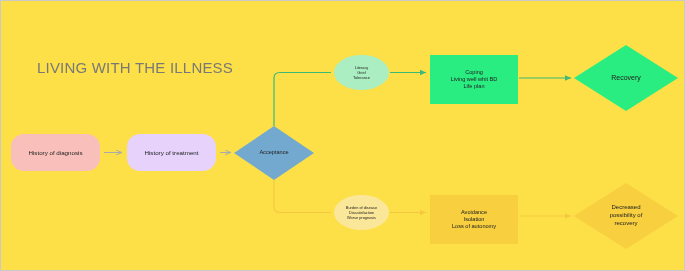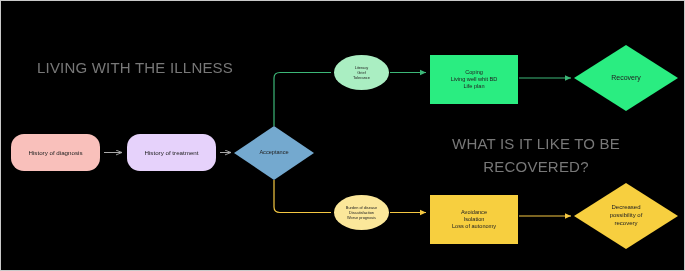--- a/index.html
+++ b/index.html
@@ -7,21 +7,21 @@
     padding: 0;
     background: #ffffff;
   }
   body {
     font-family: "Liberation Sans", sans-serif;
   }
   #canvas {
     position: relative;
     width: 685px;
     height: 271px;
-    background: #000000;
+    background: #fde047;
     border: 1px solid #c9c9c9;
     box-sizing: border-box;
     overflow: hidden;
   }
   #edges {
     position: absolute;
     left: 0;
     top: 0;
     width: 685px;
     height: 271px;
@@ -178,22 +178,20 @@
 
     <path d="M273,179 L273,206 Q273,211.5 279,211.5 L330,211.5" fill="none" stroke="#f5c842" stroke-width="1.2"></path>
 
     <line x1="389" y1="211.5" x2="425" y2="211.5" stroke="#f5c842" stroke-width="1.2" marker-end="url(#arrow-yellow)"></line>
 
     <line x1="518" y1="215" x2="570" y2="215" stroke="#f5c842" stroke-width="1.2" marker-end="url(#arrow-yellow)"></line>
   </svg>
 
   <div class="heading heading-living">LIVING WITH THE ILLNESS</div>
 
-  <div class="heading heading-recovered">WHAT IS IT LIKE TO BE
-RECOVERED?</div>
 
   <div class="node rounded node-diagnosis">
     <span class="lines">History of diagnosis</span>
   </div>
 
   <div class="node rounded node-treatment">
     <span class="lines">History of treatment</span>
   </div>
 
   <div class="node diamond node-acceptance">

